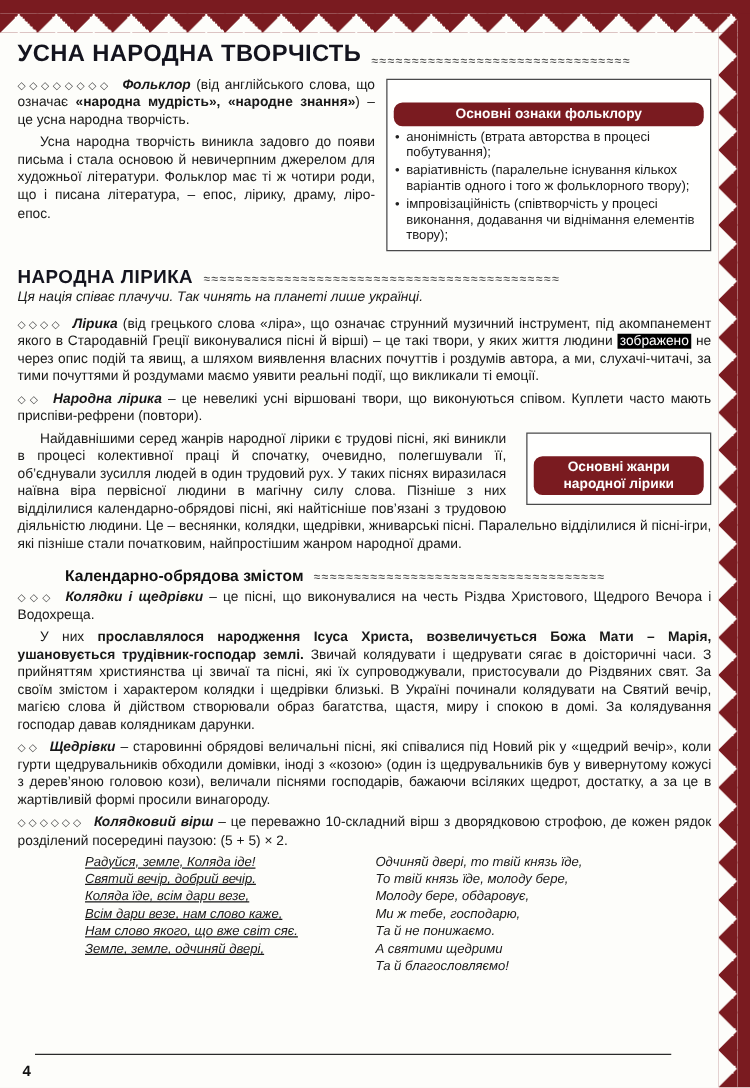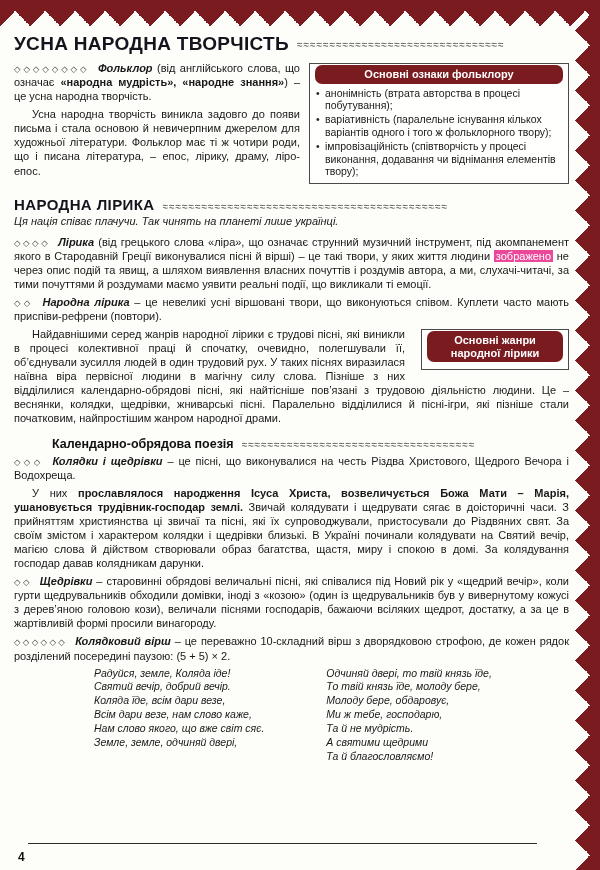--- a/index.html
+++ b/index.html
@@ -22,53 +22,53 @@
     background: conic-gradient(from 135deg at 50% 0%, rgba(0,0,0,0) 0deg 90deg, #7a1b20 90deg 360deg) 0 0 / 30px 15px repeat-x;
   }
   .zz-right { position:absolute; top:0; right:0; width:25px; height:100%; z-index:2; }
   .zz-right .bar { position:absolute; right:0; top:0; width:10px; height:100%; background:#7a1b20; }
   .zz-right .teeth {
     position:absolute; right:10px; top:0; width:15px; height:100%;
     background: conic-gradient(from 225deg at 100% 50%, rgba(0,0,0,0) 0deg 90deg, #7a1b20 90deg 360deg) 0 0 / 15px 30px repeat-y;
   }
   
   .content { position:absolute; top:31px; left:14px; right:31px; bottom:0; }
-  .title-row { display:flex; align-items:center; gap:8px; margin:2px 0 6px; }
+  .title-row { display:flex; align-items:flex-end; gap:8px; margin:2px 0 6px; }
   .page-title {
     font-size:19px; font-weight:bold; color:#14141e; letter-spacing:.3px; white-space:nowrap;
   }
   .squiggle { color:#3c3c3c; font-size:10px; letter-spacing:1px; overflow:hidden; white-space:nowrap; flex:1; }
   .para { font-size:11px; line-height:1.28; text-align:justify; margin:0 0 4px 0; }
   .indent { text-indent:18px; }
   .diamonds { color:#3e3e3e; font-size:8.5px; letter-spacing:1.5px; margin-right:4px; }
   .term { font-weight:bold; font-style:italic; }
   .bi { font-weight:bold; }
   .b { font-weight:bold; }
-  .hl { background:#ec4899; color:#ffffff; padding:0 2px; }
+  .hl { background:#000000; color:#ffffff; padding:0 2px; }
   .flowroot { display:flow-root; }
   
-  .box { float:right; background:#fffffe; border:1px solid #4a4a4a; padding:1px 5px 4px; }
+  .box { float:right; background:#fffffe; border:1px solid #4a4a4a; padding:18px 5px 4px; }
   .box1 { width:248px; margin:2px 0 4px 9px; }
   .box2 { width:136px; margin:2px 0 4px 16px; }
   .box-header {
     background:#7a1b20; color:#fff; font-weight:bold; text-align:center;
     font-size:11px; line-height:1.15; border-radius:7px; padding:3px 2px; margin-bottom:3px;
   }
   .box ul { margin:0; padding:0; list-style:none; }
   .box li { position:relative; padding-left:10px; font-size:10.5px; line-height:1.22; margin-bottom:1px; }
   .box li::before { content:"•"; position:absolute; left:1px; top:0; color:#222; }
   
   .section-row { display:flex; align-items:baseline; gap:8px; margin:8px 0 1px; }
   .section-title { font-size:15px; font-weight:bold; color:#14141e; letter-spacing:.4px; white-space:nowrap; }
   .sub-row { display:flex; align-items:baseline; gap:8px; margin:7px 0 3px; padding-left:38px; }
   .sub-title { font-size:12.5px; font-weight:bold; color:#111; white-space:nowrap; }
   .epigraph { text-align:left; font-style:italic; font-size:11px; line-height:1.3; margin:1px 0 6px; }
   
   .verse { display:flex; font-style:italic; font-size:10.5px; line-height:1.32; margin-top:3px; }
-  .verse-col-left { margin-left:80px; }
+  .verse-col-left { margin-left:54px;text-decoration:underline; }
   .verse-col-right { margin-left:62px; }
   
   .footer-rule { position:absolute; left:14px; right:32px; bottom:26px; border-top:1.5px solid #2a2a2a; }
   .page-num { position:absolute; left:4px; bottom:6px; font-size:12px; font-weight:bold; color:#111; }
 </style>
 </head>
 <body>
 
 <div class="page">
 
@@ -124,21 +124,21 @@
     </p>
 
     <div class="flowroot">
       <div class="box box2">
         <div class="box-header">Основні жанри народної лірики</div>
       </div>
       <p class="para indent">Найдавнішими серед жанрів народної лірики є трудові пісні, які виникли в процесі колективної праці й спочатку, очевидно, полегшували її, об’єднували зусилля людей в один трудовий рух. У таких піснях виразилася наївна віра первісної людини в магічну силу слова. Пізніше з них відділилися календарно-обрядові пісні, які найтісніше пов’язані з трудовою діяльністю людини. Це – веснянки, колядки, щедрівки, жниварські пісні. Паралельно відділилися й пісні-ігри, які пізніше стали початковим, найпростішим жанром народної драми.</p>
     </div>
 
     <div class="sub-row">
-      <span class="sub-title">Календарно-обрядова поезія</span>
+      <span class="sub-title">Календарно-обрядова змістом</span>
       <span class="squiggle">≈≈≈≈≈≈≈≈≈≈≈≈≈≈≈≈≈≈≈≈≈≈≈≈≈≈≈≈≈≈≈≈≈≈≈≈</span>
     </div>
 
     <p class="para">
       <span class="diamonds">◇◇◇</span>
       <span class="term">Колядки і щедрівки</span><span> – це пісні, що виконувалися на честь Різдва Христового, Щедрого Вечора і Водохреща.</span>
     </p>
 
     <p class="para indent">
       <span>У них </span><span class="b">прославлялося народження Ісуса Христа, возвеличується Божа Мати – Марія, ушановується трудівник-господар землі.</span><span> Звичай колядувати і щедрувати сягає в доісторичні часи. З прийняттям християнства ці звичаї та пісні, які їх супроводжували, пристосували до Різдвяних свят. За своїм змістом і характером колядки і щедрівки близькі. В Україні починали колядувати на Святий вечір, магією слова й дійством створювали образ багатства, щастя, миру і спокою в домі. За колядування господар давав колядникам дарунки.</span>
@@ -161,21 +161,21 @@
         <div>Коляда їде, всім дари везе,</div>
         <div>Всім дари везе, нам слово каже,</div>
         <div>Нам слово якого, що вже світ сяє.</div>
         <div>Земле, земле, одчиняй двері,</div>
       </div>
       <div class="verse-col-right">
         <div>Одчиняй двері, то твій князь їде,</div>
         <div>То твій князь їде, молоду бере,</div>
         <div>Молоду бере, обдаровує,</div>
         <div>Ми ж тебе, господарю,</div>
-        <div>Та й не мудрість.</div>
+        <div>Та й не понижаємо.</div>
         <div>А святими щедрими</div>
         <div>Та й благословляємо!</div>
       </div>
     </div>
 
     <div class="footer-rule"></div>
     <div class="page-num">4</div>
 
   </div>
 </div>

